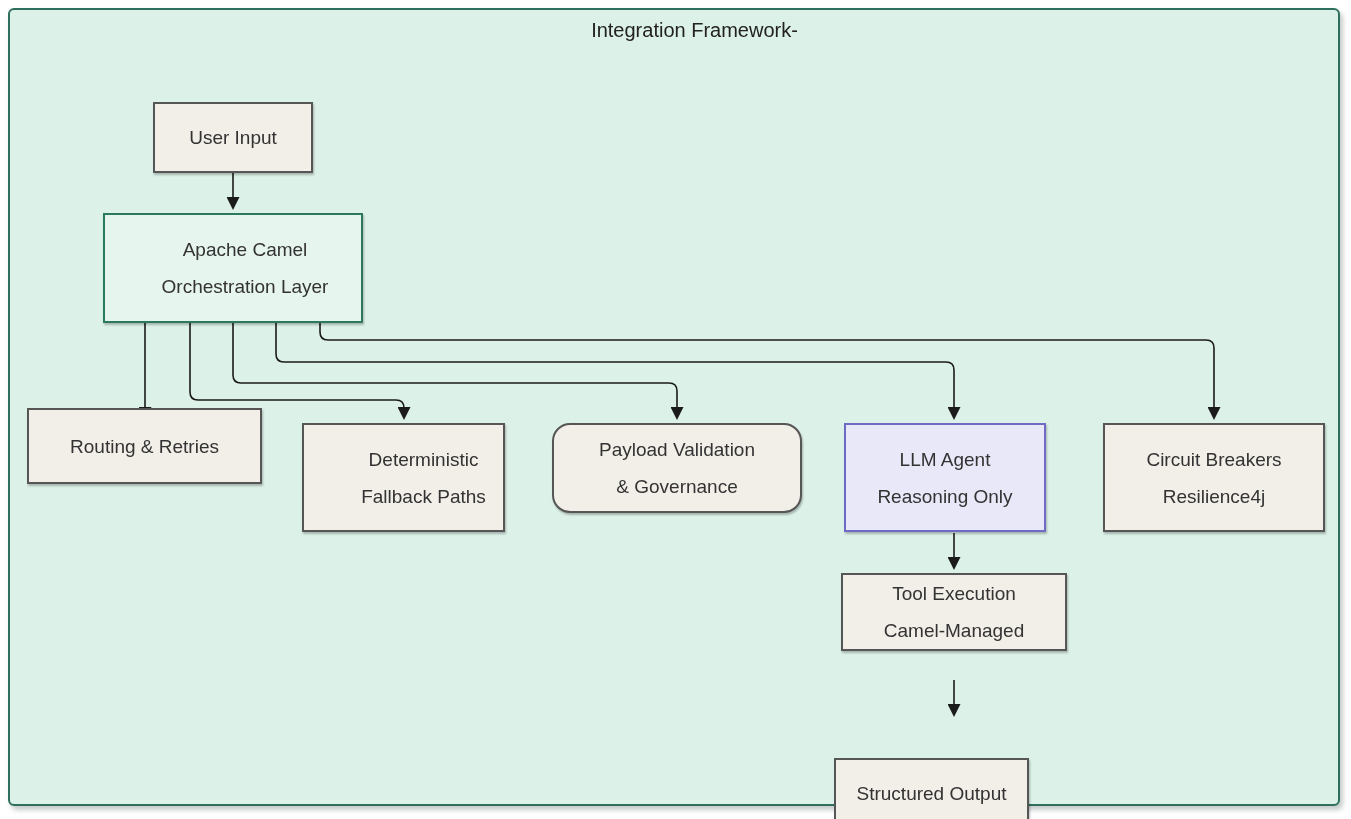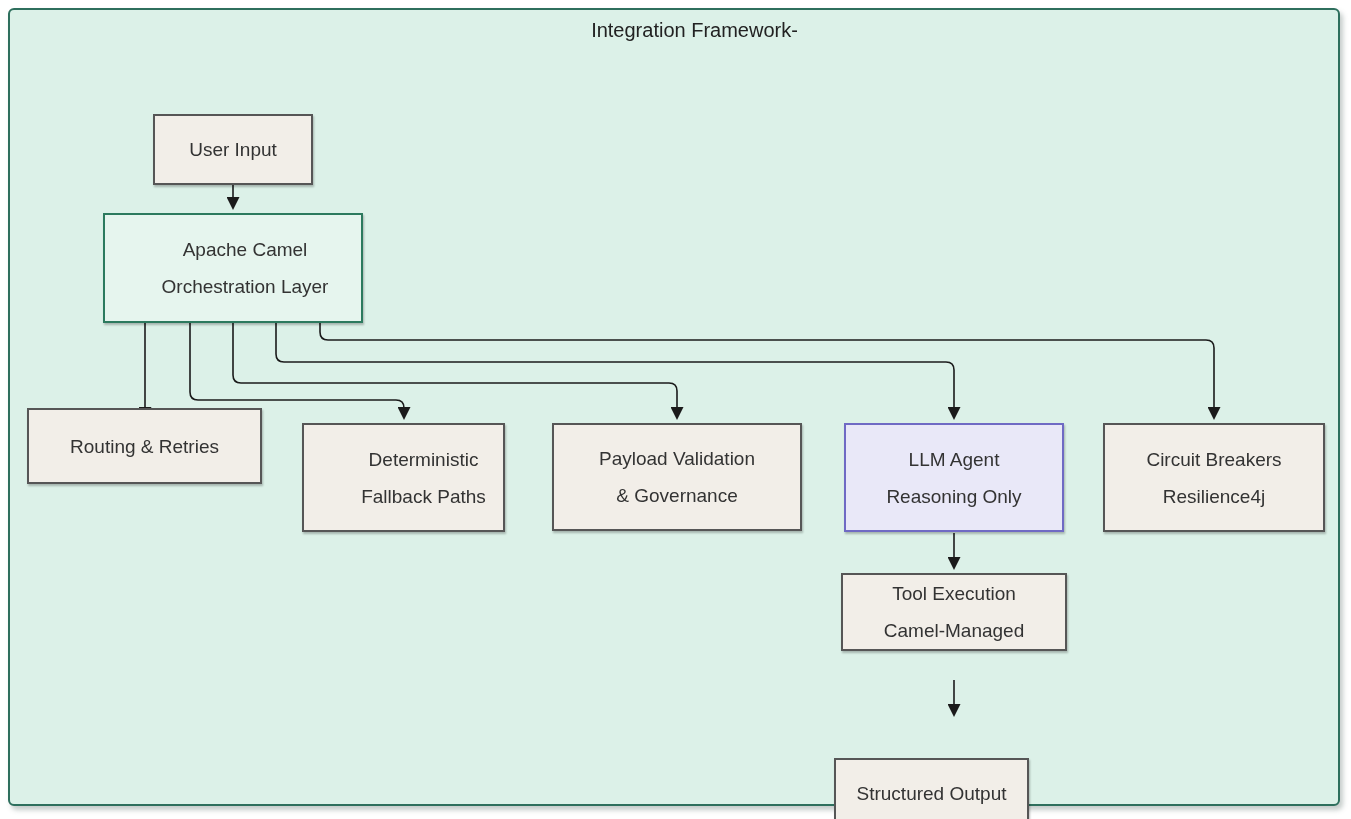--- a/index.html
+++ b/index.html
@@ -73,26 +73,26 @@
   }
   .node-green {
     background: var(--camel-fill, #e6f5ee);
     border: 2px solid var(--camel-border, #2c7a5e);
   }
   .node-purple {
     background: var(--llm-fill, #e9e8f8);
     border: 2px solid var(--llm-border, #6f6ac4);
   }
   
-  .n-user     { left: 153px;  top: 102px; width: 160px; height: 71px; margin-top: 12px;  }
+  .n-user     { left: 153px;  top: 102px; width: 160px; height: 71px;  }
   .n-camel    { left: 103px;  top: 213px; width: 260px; height: 110px; padding-left: 24px; }
   .n-routing  { left: 27px;   top: 408px; width: 235px; height: 76px;  }
   .n-fallback { left: 302px;  top: 423px; width: 203px; height: 109px; padding-left: 40px; }
-  .n-payload  { left: 552px;  top: 423px; width: 250px; height: 108px; }
-  .n-llm      { left: 844px;  top: 423px; width: 220px; height: 109px; }
+  .n-payload  { left: 552px;  top: 423px; width: 250px; height: 90px; border-radius: 18px; }
+  .n-llm      { left: 844px;  top: 423px; width: 202px; height: 109px; }
   .n-circuit  { left: 1103px; top: 423px; width: 222px; height: 109px; align-items: center; }
   .n-tool     { left: 841px;  top: 573px; width: 226px; height: 78px; }
   .n-output   { left: 834px;  top: 740px; width: 195px; height: 70px; margin-top: 18px;  }
 </style>
 </head>
 <body>
 
 <div class="canvas">
 
   <div class="frame"></div>

